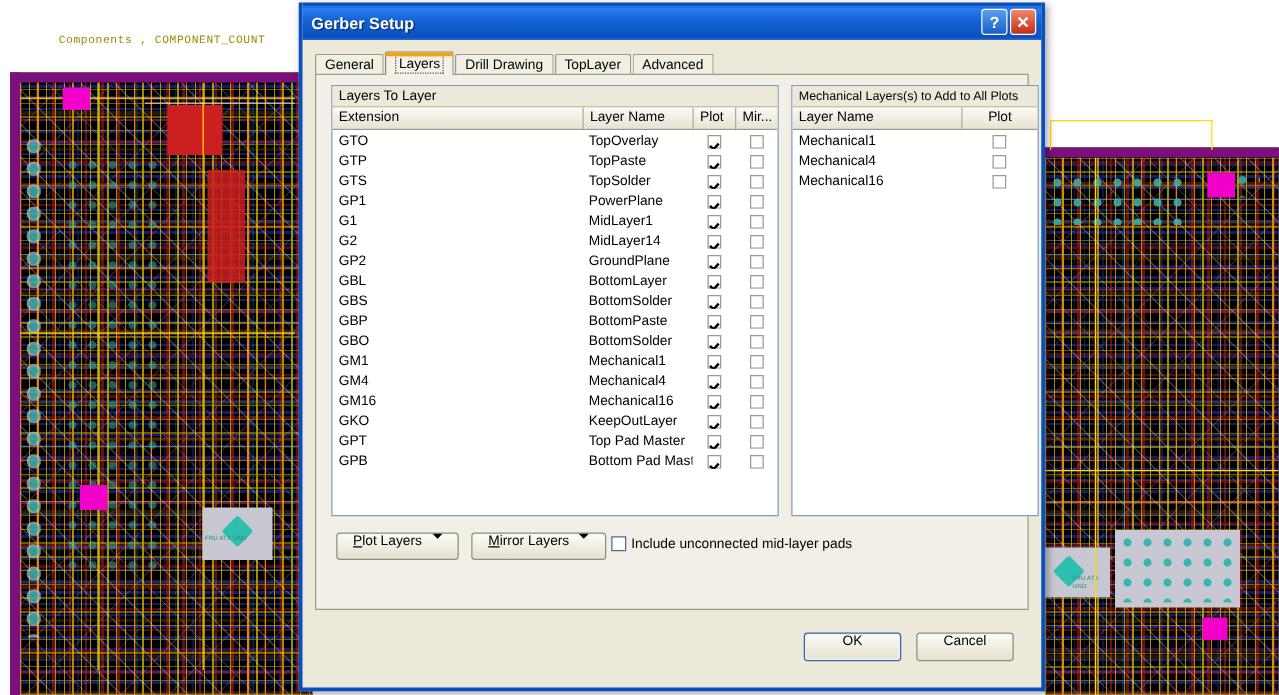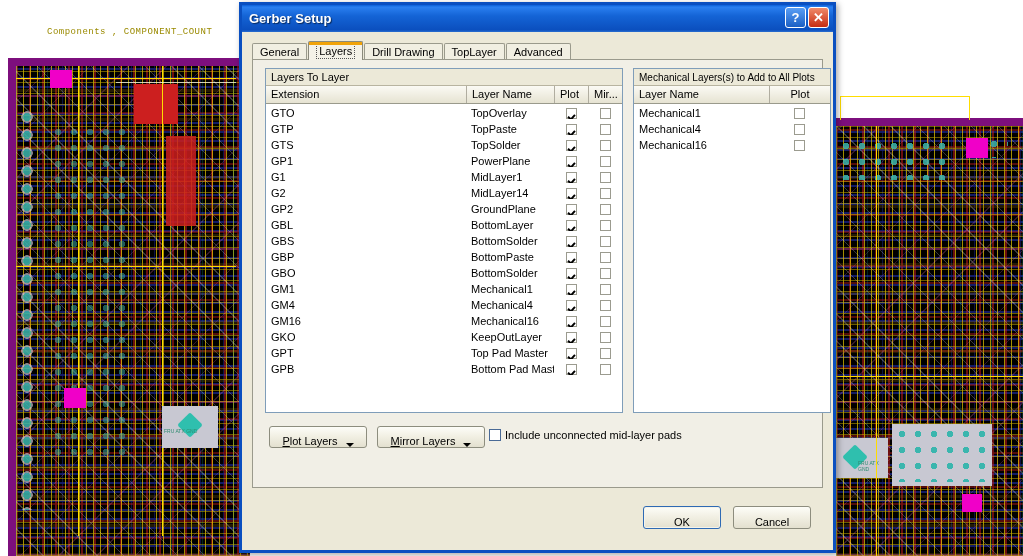--- a/index.html
+++ b/index.html
@@ -182,21 +182,21 @@
   .cb.on:after{
     content:"";position:absolute;left:2px;top:4px;width:3px;height:5px;
     border:solid #000;border-width:0 2px 2px 0;transform:rotate(42deg);
   }
   .cbwrap{display:flex;align-items:center;justify-content:center;}
 
   
   .btn{
     background:linear-gradient(180deg,#fdfdf8 0%,#f2f0e4 45%,#e3e0cf 100%);
     border:1px solid #8d8d7e;border-radius:3px;
-    font-size:11px;color:#000;display:inline-flex;align-items:flex-end;justify-content:center;
+    font-size:11px;color:#000;display:inline-flex;align-items:flex-start;justify-content:center;
     box-sizing:border-box;cursor:default;font-family:"Liberation Sans",sans-serif;
   }
   .btn .u{text-decoration:underline;}
   #plotlayers{position:absolute;left:16px;top:366px;width:98px;height:22px;}
   #mirrorlayers{position:absolute;left:124px;top:366px;width:108px;height:22px;}
   .caret{width:0;height:0;border-left:4px solid transparent;border-right:4px solid transparent;
      border-top:4px solid #000;margin-left:8px;}
   #incpads{
     position:absolute;left:236px;top:369px;display:flex;align-items:center;font-size:11px;
   }

